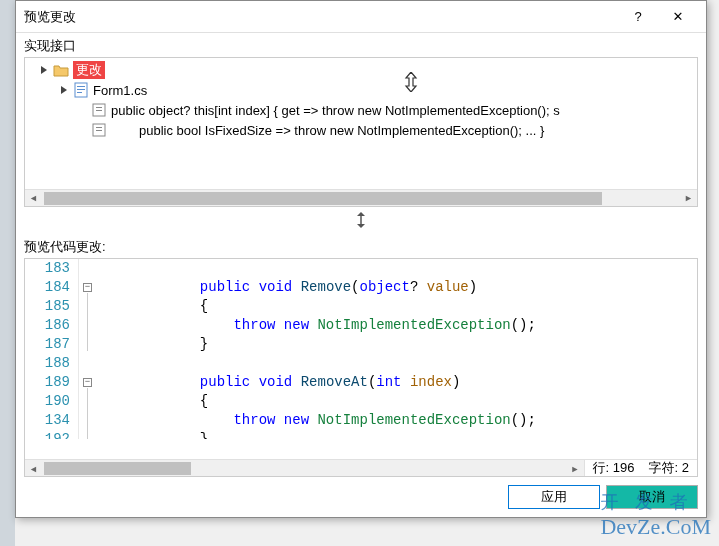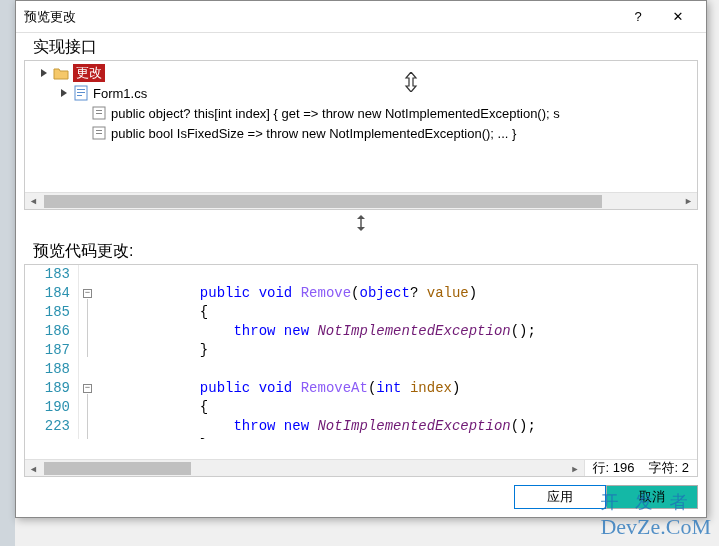--- a/index.html
+++ b/index.html
@@ -29,23 +29,22 @@
     padding: 15px 8px;
     border-bottom: 1px solid #e0e0e0;
   }
   .titlebar-title { flex: 1; font-size: 13px; }
   .titlebar-btn {
     width: 40px; height: 28px;
     display: flex; align-items: center; justify-content: center;
     font-size: 13px;
   }
   .section-label {
-    font-size: 16px;
+    font-size: 13px;
     padding: 4px 8px 2px 8px;
-    margin-left: 9px;
   }
   .tree-panel {
     margin: 0 8px;
     border: 1px solid #ccc;
     background: #fff;
     height: 150px;
     display: flex;
     flex-direction: column;
   }
   .tree-content {
@@ -63,21 +62,21 @@
   .expander {
     width: 12px; height: 12px;
     display: inline-flex; align-items: center; justify-content: center;
     margin-right: 2px;
   }
   .expander svg { width: 10px; height: 10px; }
   .icon-folder { margin-right: 4px; display:inline-flex; }
   .icon-file { margin-right: 4px; display:inline-flex; }
   .icon-member { margin-right: 4px; display:inline-flex; }
   .tree-label { font-size: 13px; }
-  .tree-label.selected { background: #b91c1c; color: #fff; padding: 0 3px; }
+  .tree-label.selected { background: #ef4444; color: #fff; padding: 0 3px; }
   .scrollbar-h {
     height: 17px; background: #f0f0f0;
     border-top: 1px solid #e0e0e0;
     display: flex; align-items: center;
     position: relative;
   }
   .scrollbar-h .thumb-area {
     flex: 1; height: 100%; display: flex; align-items: center;
     padding: 2px;
   }
@@ -140,24 +139,24 @@
     width: 1px;
     background: #ccc;
   }
   .code-text {
     flex: 1;
     white-space: pre;
     overflow: hidden;
   }
   .code-line { height: 19px; }
   .kw { color: #0000ff; }
-  .type { color: #701a75; font-style: italic; }
+  .type { color: #15803d; }
   .punct { color: #000; }
   .ident { color: #a16207; }
-  .method { color: #8b5cf6; text-align: center; }
+  .method { color: #0c4a6e; text-align: center; }
   .bottom-scroll-row {
     height: 17px;
     display: flex;
     align-items: stretch;
     border-top: 1px solid #e0e0e0;
     background: #f0f0f0;
   }
   .bottom-scroll-track {
     flex: 1; display: flex; align-items: center;
   }
@@ -166,20 +165,21 @@
     padding: 0 8px;
     font-size: 13px;
     gap: 14px;
     background: #fff;
     border-left: 1px solid #e0e0e0;
   }
   .button-row {
     display: flex;
     justify-content: flex-end;
     padding: 8px;
+    gap: 6px;
   }
   .btn {
     min-width: 92px;
     height: 24px;
     border: 1px solid #adadad;
     background: #14b8a6;
     font-size: 13px;
     font-family: inherit;
   }
   .btn.primary {
@@ -247,21 +247,21 @@
       <div class="tree-row" style="padding-left:66px;">
         <span class="icon-member">
           <svg width="16" height="16" viewBox="0 0 16 16">
               <rect x="2" y="2" width="12" height="12" fill="none" stroke="#888"></rect>
               <rect x="5" y="5" width="6" height="1" fill="#888"></rect>
               <rect x="5" y="8" width="6" height="1" fill="#888"></rect>
             </svg>
         </span>
         <span class="tree-label">public object? this[int index] { get =&gt; throw new NotImplementedException(); s</span>
       </div>
-      <div class="tree-row" style="padding-left:66px;">
+      <div class="tree-row" style="padding-left:66px;gap:28px;">
         <span class="icon-member">
           <svg width="16" height="16" viewBox="0 0 16 16">
               <rect x="2" y="2" width="12" height="12" fill="none" stroke="#888"></rect>
               <rect x="5" y="5" width="6" height="1" fill="#888"></rect>
               <rect x="5" y="8" width="6" height="1" fill="#888"></rect>
             </svg>
         </span>
         <span class="tree-label">public bool IsFixedSize =&gt; throw new NotImplementedException(); ... }</span>
       </div>
     </div>
@@ -290,21 +290,21 @@
     <div class="code-content">
       <div class="gutter" id="gutter">
           <div class="code-line">183</div>
           <div class="code-line">184</div>
           <div class="code-line">185</div>
           <div class="code-line">186</div>
           <div class="code-line">187</div>
           <div class="code-line">188</div>
           <div class="code-line">189</div>
           <div class="code-line">190</div>
-          <div class="code-line">223</div>
+          <div class="code-line">134</div>
           <div class="code-line">192</div>
           <div class="code-line">193</div>
         </div>
       <div class="outline-col">
         <div class="outline-box" style="top:24px;">−</div>
         <div class="outline-line" style="top:34px;height:58px;"></div>
         <div class="outline-box" style="top:119px;">−</div>
         <div class="outline-line" style="top:129px;height:58px;"></div>
       </div>
       <div class="code-text" id="code-text"><div class="code-line">            </div><div class="code-line">            <span class="kw">public</span> <span class="kw">void</span> <span class="method">Remove</span><span class="punct">(</span><span class="kw">object</span><span class="punct">? </span><span class="ident">value</span><span class="punct">)</span></div><div class="code-line">            <span class="punct">{</span></div><div class="code-line">                <span class="kw">throw</span> <span class="kw">new</span> <span class="type">NotImplementedException</span><span class="punct">();</span></div><div class="code-line">            <span class="punct">}</span></div><div class="code-line">            </div><div class="code-line">            <span class="kw">public</span> <span class="kw">void</span> <span class="method">RemoveAt</span><span class="punct">(</span><span class="kw">int</span> <span class="ident">index</span><span class="punct">)</span></div><div class="code-line">            <span class="punct">{</span></div><div class="code-line">                <span class="kw">throw</span> <span class="kw">new</span> <span class="type">NotImplementedException</span><span class="punct">();</span></div><div class="code-line">            <span class="punct">}</span></div><div class="code-line">            </div></div>

